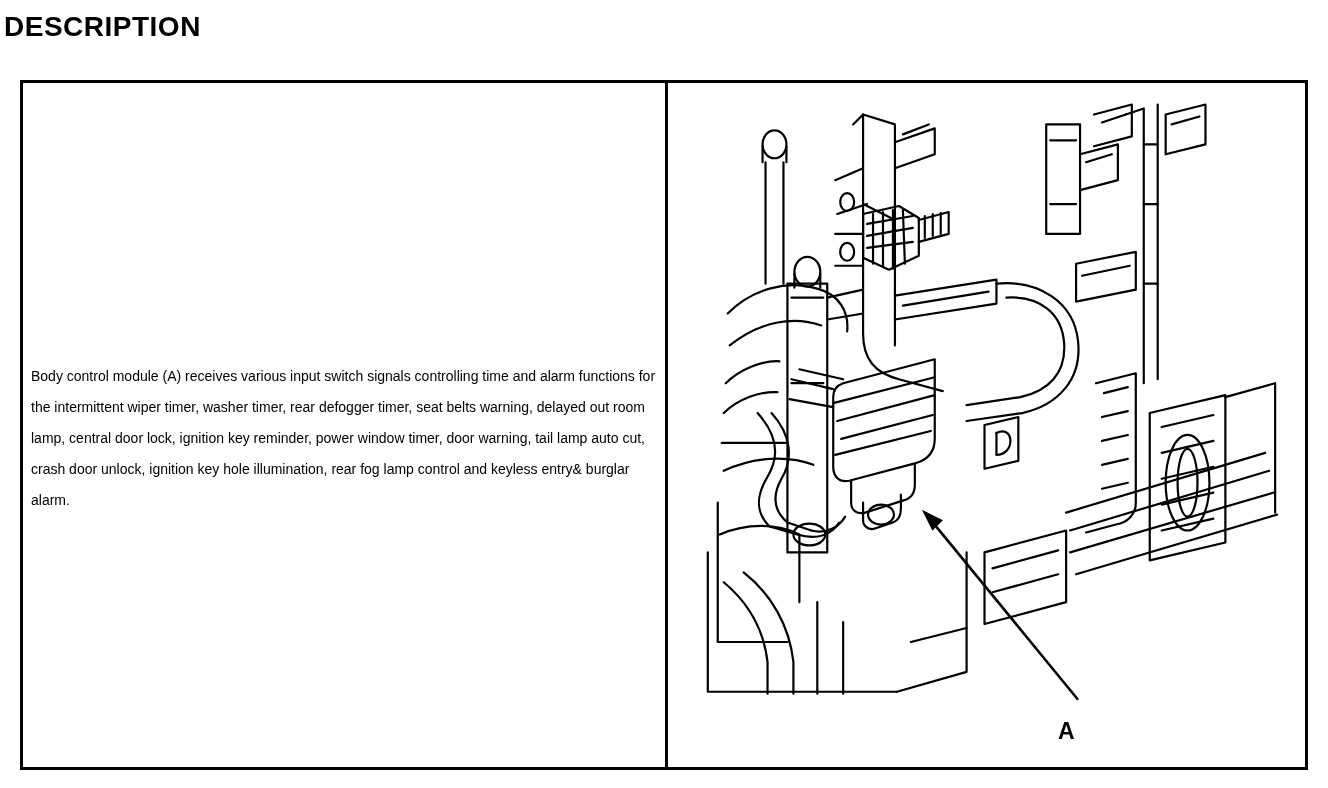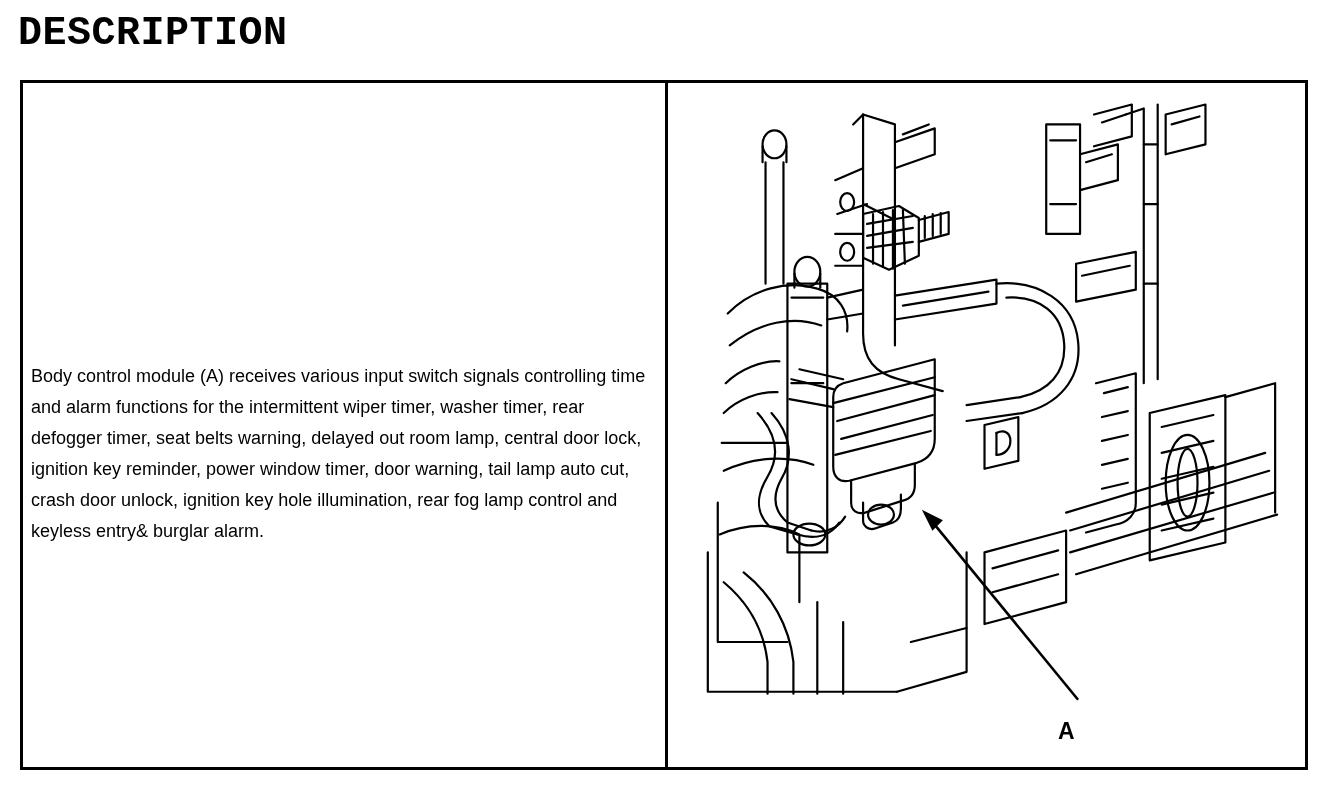--- a/index.html
+++ b/index.html
@@ -14,27 +14,26 @@
     color: #000000;
     overflow: hidden;
     position: relative;
   }
   .page {
     position: absolute;
     inset: 0;
   }
   .page-title {
     position: absolute;
-    left: 18px;
+    left: 4px;
     top: 12px;
-    font-size: 40px;
+    font-size: 28px;
     font-weight: bold;
     letter-spacing: 0.5px;
     line-height: 1.1;
-    font-family: Liberation Mono, monospace;
   }
   .content-box {
     position: absolute;
     left: 20px;
     top: 80px;
     width: 1288px;
     height: 690px;
     border: 3px solid #000000;
     box-sizing: border-box;
     display: flex;
@@ -47,21 +46,21 @@
   }
   .figure-pane {
     flex: 1;
     position: relative;
   }
   .description-text {
     position: absolute;
     left: 8px;
     top: 278px;
     width: 625px;
-    font-size: 18px;
+    font-size: 14px;
     line-height: 31px;
     text-align: left;
     white-space: pre-wrap;
   }
   .figure-svg {
     position: absolute;
     left: 0;
     top: 0;
     width: 100%;
     height: 100%;

